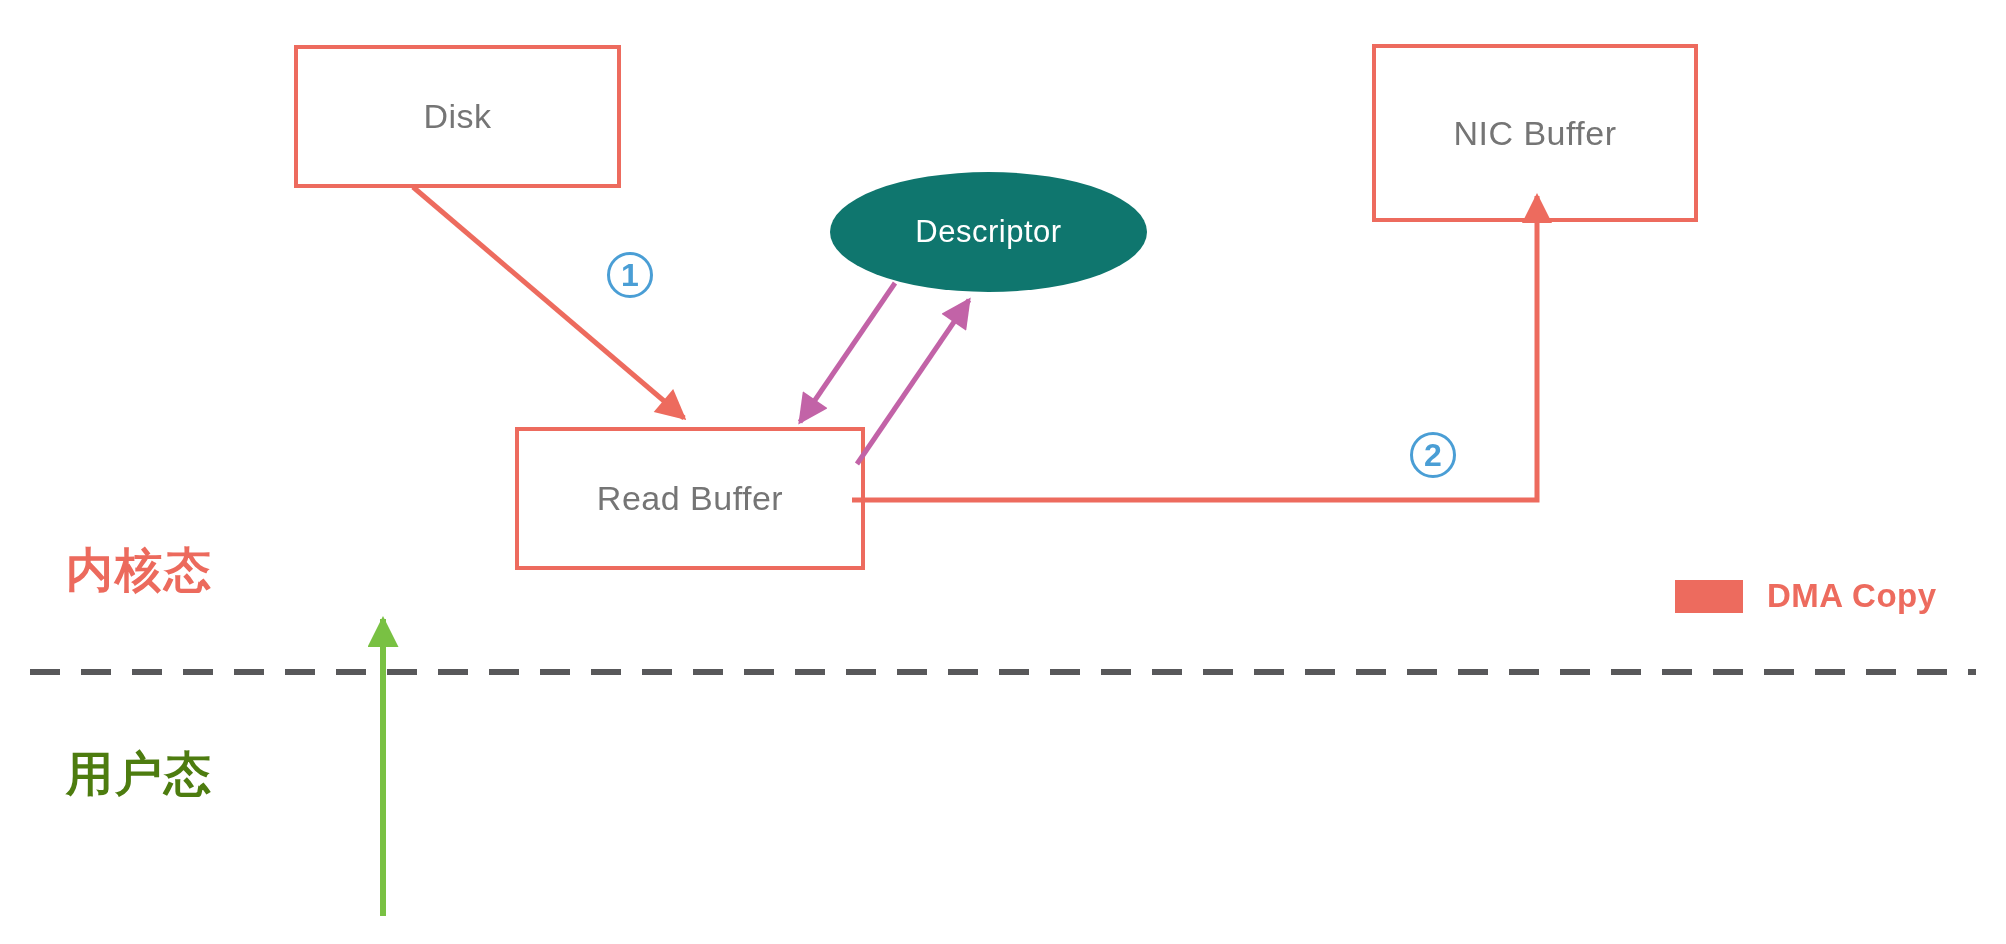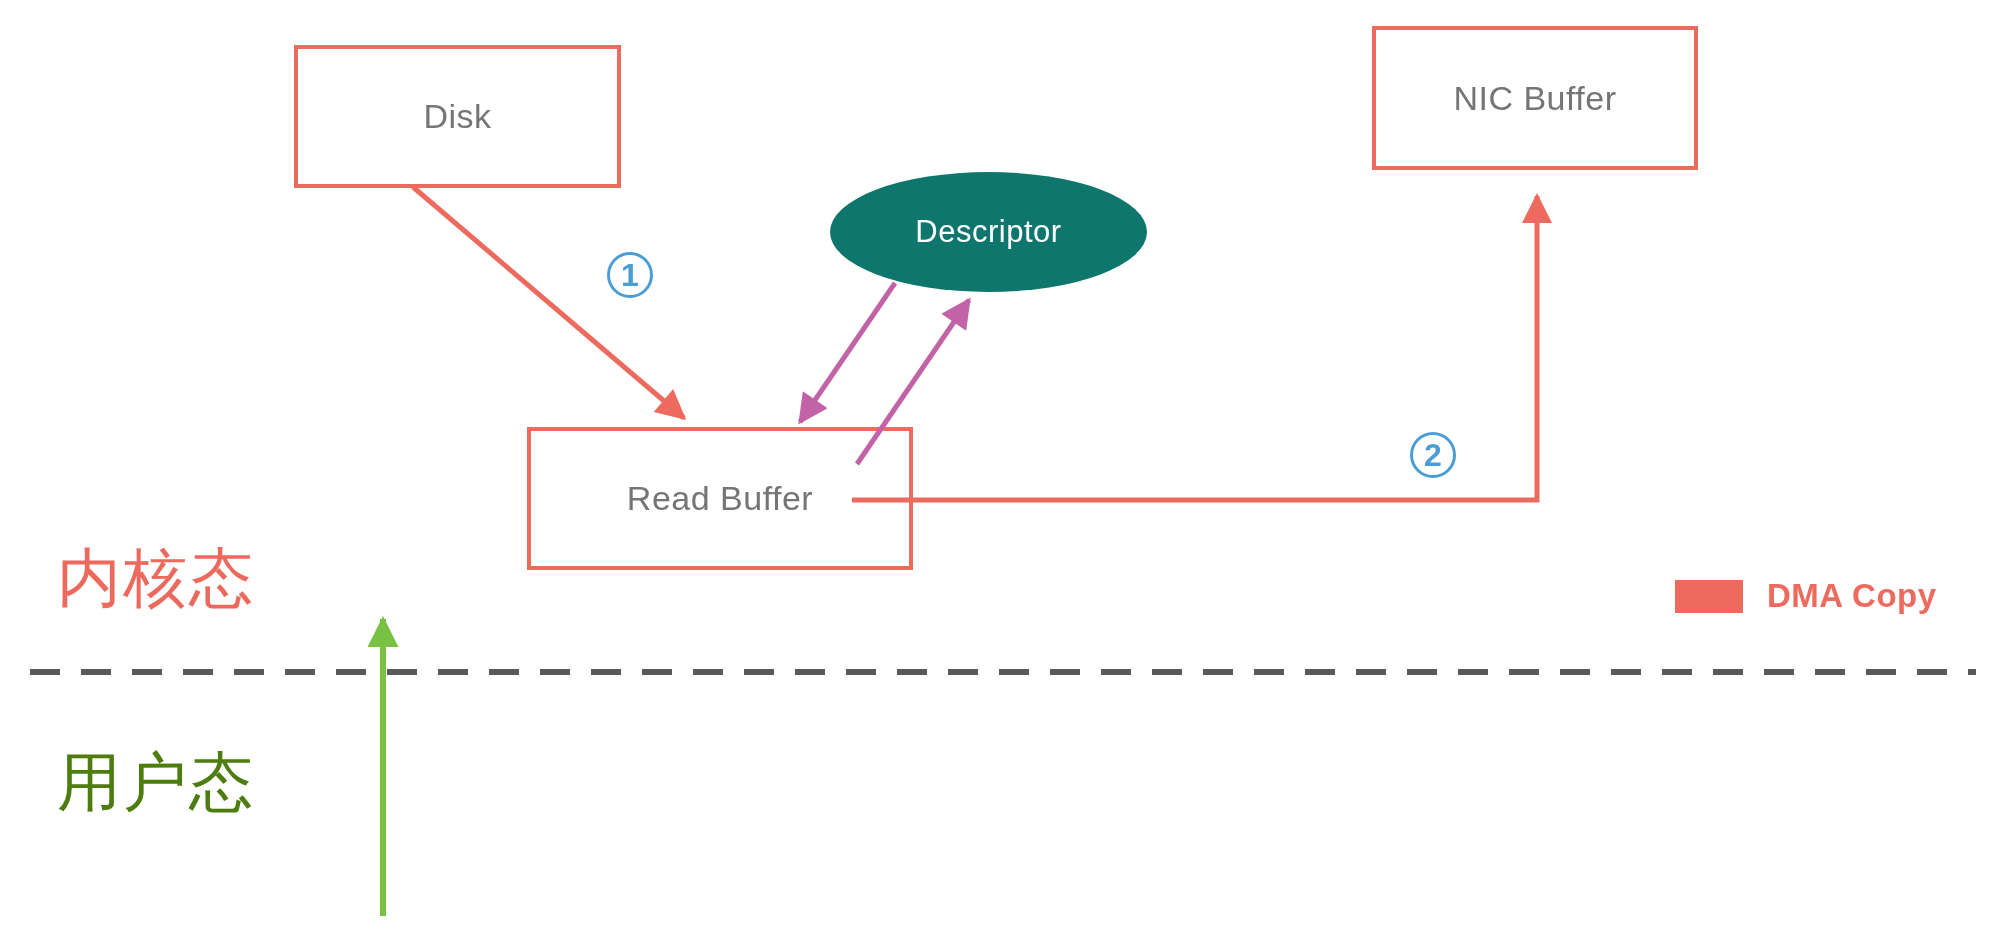--- a/index.html
+++ b/index.html
@@ -19,22 +19,22 @@
     border: 4px solid #ED6B5E;
     background: #ffffff;
     display: flex;
     align-items: center;
     justify-content: center;
     color: #757575;
     font-size: 34px;
     letter-spacing: 0.5px;
   }
   .node-disk { left: 250px; top: 45px;  width: 327px; height: 143px; margin-left: 44px; }
-  .node-nic  { left: 1372px; top: 26px; width: 326px; height: 144px; }
-  .node-read { left: 527px; top: 427px; width: 386px; height: 143px; }
+  .node-nic  { left: 1372px; top: 44px; width: 326px; height: 178px; }
+  .node-read { left: 515px; top: 427px; width: 350px; height: 143px; }
 
   .ellipse {
     position: absolute;
     left: 830px; top: 172px; width: 317px; height: 120px;
     background: #0f766e;
     border-radius: 50%;
     display: flex;
     align-items: center;
     justify-content: center;
     color: #ffffff;
@@ -54,23 +54,23 @@
     color: #4A9ED5;
     font-size: 32px;
     font-weight: 700;
     background: transparent;
   }
   .step-1 { left: 607px;  top: 252px; }
   .step-2 { left: 1410px; top: 432px; }
 
   .zone-label {
     position: absolute;
-    left: 57px;
-    font-size: 64px;
-    font-weight: 400;
+    left: 66px;
+    font-size: 47px;
+    font-weight: 700;
     line-height: 1;
     letter-spacing: 2px;
   }
   .zone-kernel { top: 546px; color: #EC6A5D; }
   .zone-user   { top: 750px; color: #4d7c0f; }
 
   .call-label {
     position: absolute;
     left: 428px; top: 846px;
     font-size: 38px;

